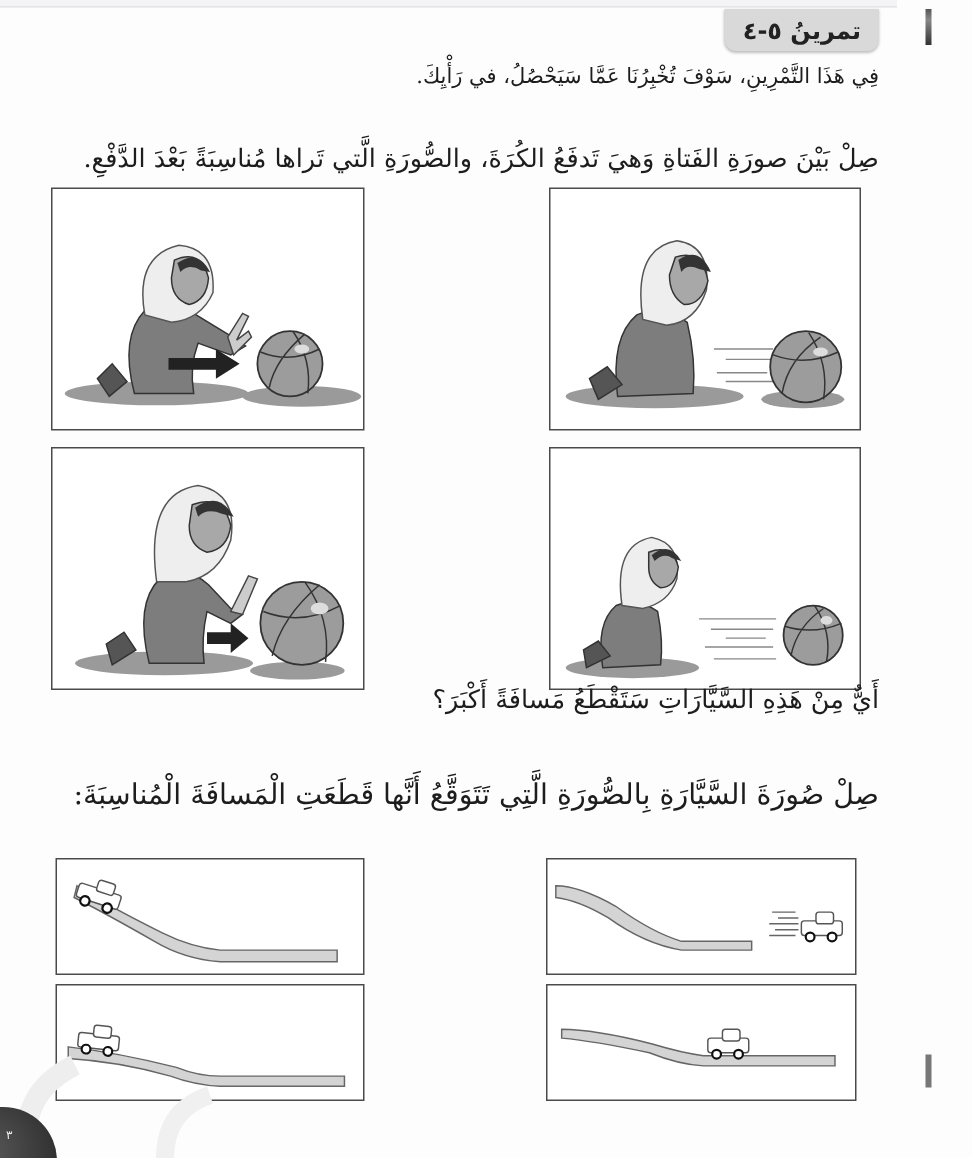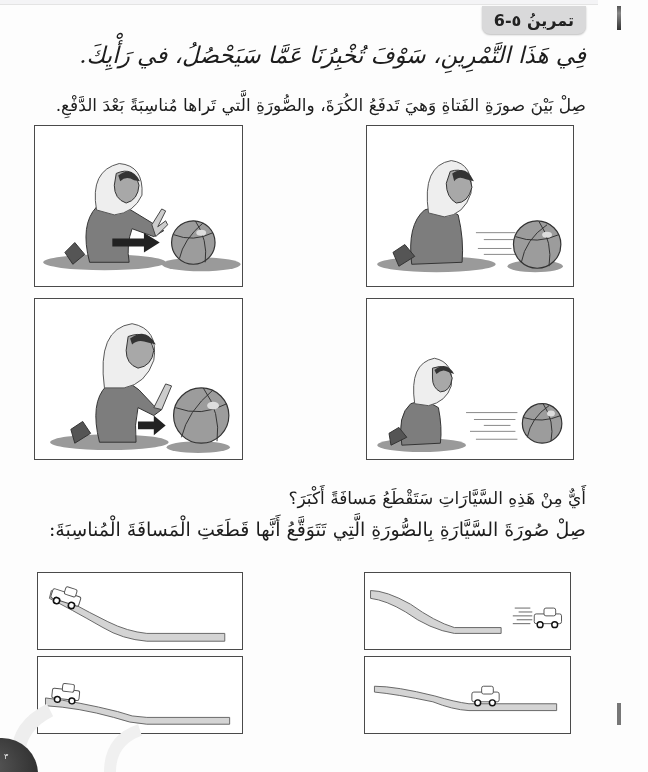--- a/index.html
+++ b/index.html
@@ -10,41 +10,41 @@
 
   .right-bar { position: absolute; left: 617px; width: 4px; background: linear-gradient(#555, #888 30%, #333); }
   .right-bar.top { top: 6px; height: 24px; }
   .right-bar.bottom { top: 703px; height: 22px; background: #777; }
 
   .header { position: absolute; right: 62px; top: 5px; height: 30px; display: flex; flex-direction: row-reverse; align-items: center; gap: 8px; direction: rtl; }
   .badge { background: #d9d9da; border-radius: 0 0 8px 8px; padding: 2px 12px; height: 28px; display: flex; align-items: center; font-size: 16px; font-weight: bold; color: #222; box-shadow: 0 1px 2px rgba(0,0,0,0.25); }
   .title { font-size: 19px; font-weight: bold; color: #222; }
 
   .para { position: absolute; right: 62px; direction: rtl; text-align: right; font-family: "DejaVu Serif", serif; color: #1d1d1d; }
-  .intro1 { top: 42px; font-size: 23px; font-style: italic; }
+  .intro1 { top: 42px; font-size: 14px; }
   .intro3 { top: 95px; font-size: 17px; }
-  .q1 { top: 488px; font-size: 17px; }
+  .q1 { top: 456px; font-size: 17px; }
   .q2 { top: 518px; font-size: 19px; }
 
   .frame { position: absolute; border: 1.5px solid #4a4a4a; background: #fff; overflow: hidden; }
   .frame svg { width: 100%; height: 100%; display: block; }
 
   .deco-circle { position: absolute; left: -34px; top: 738px; width: 72px; height: 72px; border-radius: 50%; background: radial-gradient(circle at 40% 40%, #555, #222); }
   .deco-circle span { position: absolute; left: 38px; top: 14px; font-size: 8px; color: #eee; }
   .watermark { position: absolute; left: 0; top: 690px; width: 180px; height: 82px; pointer-events: none; }
 </style>
 </head>
 <body>
 
 <div class="top-strip"></div>
 <div class="right-bar top"></div>
 <div class="right-bar bottom"></div>
 
 <div class="header">
-  <div class="badge">تمرينُ ٥-6</div>
+  <div class="badge">تمرينُ ٥-٤</div>
 </div>
 
 <div class="para intro1">فِي هَذَا التَّمْرِينِ، سَوْفَ تُخْبِرُنَا عَمَّا سَيَحْصُلُ، في رَأْيِكَ.</div>
 <div class="para intro3">صِلْ بَيْنَ صورَةِ الفَتاةِ وَهيَ تَدفَعُ الكُرَةَ، والصُّورَةِ الَّتي تَراها مُناسِبَةً بَعْدَ الدَّفْعِ.</div>
 
 <div class="frame" style="left:34px;top:125px;width:209px;height:162px;">
   <svg viewBox="0 0 209 162">
     <ellipse cx="70" cy="138" rx="62" ry="8" fill="#9a9a9a"></ellipse>
     <ellipse cx="168" cy="140" rx="40" ry="7" fill="#9a9a9a"></ellipse>
     <path d="M55 138 Q45 100 62 82 Q80 72 95 84 L118 98 L130 106 L120 112 L98 104 Q92 120 95 138 Z" fill="#7d7d7d" stroke="#333" stroke-width="1"></path>

